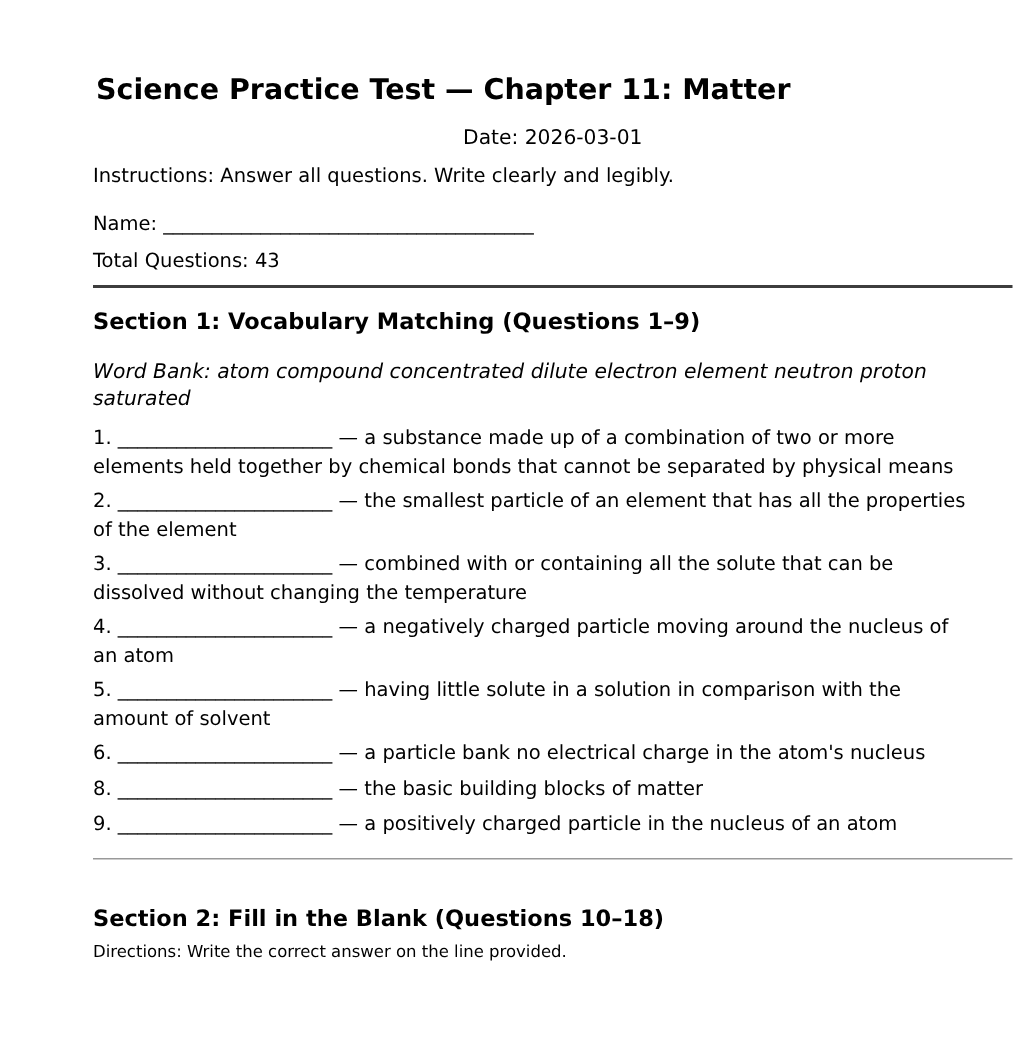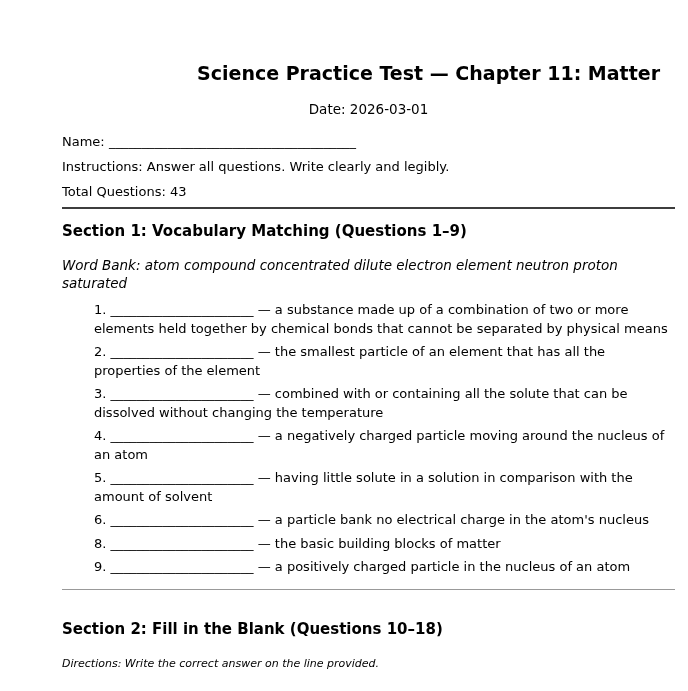--- a/index.html
+++ b/index.html
@@ -12,25 +12,25 @@
     width: 688px;
     height: 691px;
     box-sizing: border-box;
     padding: 46px 13px 0 62px;
     overflow: hidden;
     background: #ffffff;
     color: #000000;
     font-family: "DejaVu Sans", "Liberation Sans", sans-serif;
   }
   h1.doc-title {
-    margin: 15px;
+    margin: 2px;
     font-size: 19px;
     line-height: 25px;
     font-weight: bold;
-    text-align: right;
+    text-align: left;
   }
   p { margin: 0; }
   .date-line {
     margin-top: 11px;
     font-size: 13.5px;
     line-height: 17px;
     text-align: center;
   }
   .meta {
     font-size: 13px;
@@ -56,43 +56,43 @@
     font-style: italic;
     font-size: 13.5px;
     line-height: 18px;
     max-width: 585px;
   }
   .directions {
     margin-top: 8px;
     font-size: 11px;
     line-height: 14px;
   }
-  .question-list { margin-top: 9px; margin-left: 32px; }
+  .question-list { margin-top: 9px; }
   .question {
     margin-top: 5px;
     font-size: 13px;
     line-height: 18.5px;
     max-width: 585px;
   }
   .q-blank { letter-spacing: 0; }
   h2.section-heading.second { margin-top: 30px; }
-  .directions.second { margin-top: 18px; font-style: italic; }
+  .directions.second { margin-top: 6px; }
 </style>
 </head>
 <body>
 
 <div class="page">
 
   <h1 class="doc-title">Science Practice Test — Chapter 11: Matter</h1>
 
   <p class="date-line">Date: 2026-03-01</p>
 
+  <p class="meta">Instructions: Answer all questions. Write clearly and legibly.</p>
+
   <p class="meta name-line"><span>Name:</span> <span>______________________________________</span></p>
-
-  <p class="meta">Instructions: Answer all questions. Write clearly and legibly.</p>
 
   <p class="meta">Total Questions: 43</p>
 
   <hr class="rule dark">
 
   <h2 class="section-heading">Section 1: Vocabulary Matching (Questions 1–9)</h2>
 
   <p class="word-bank">Word Bank: atom compound concentrated dilute electron element neutron proton saturated</p>
 
 

